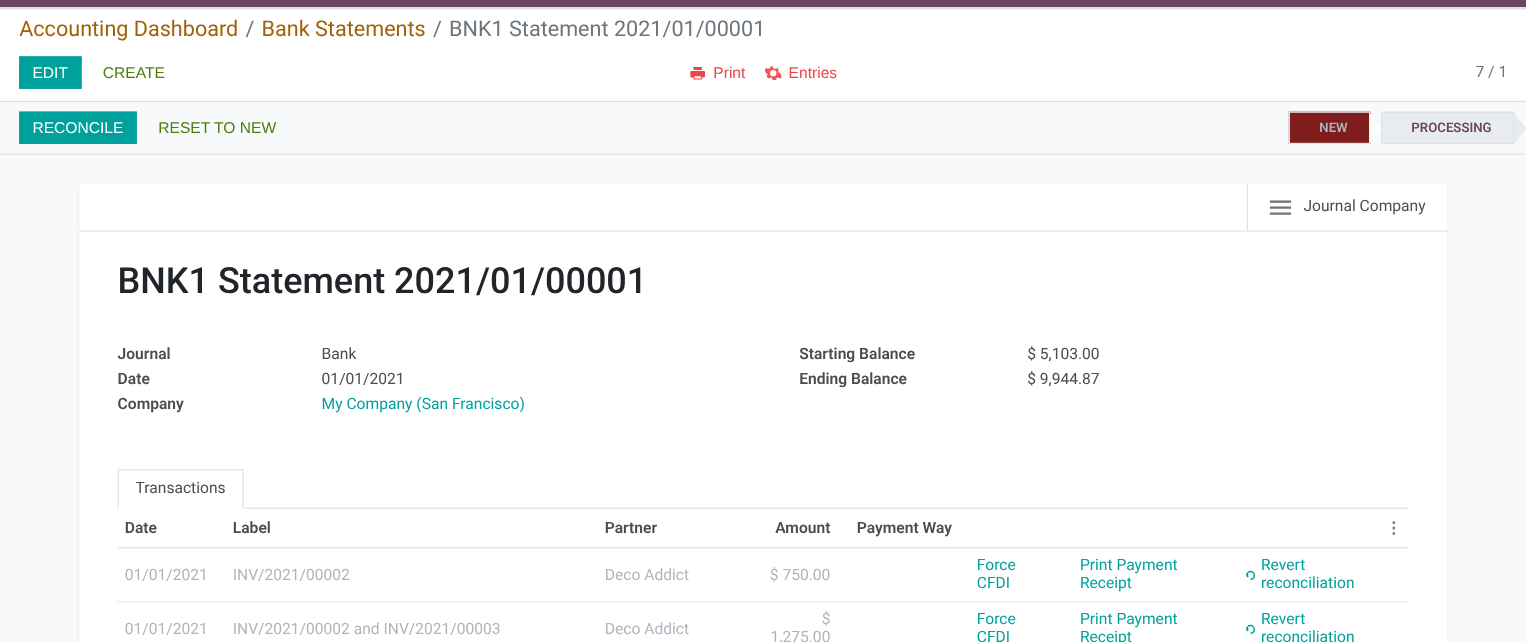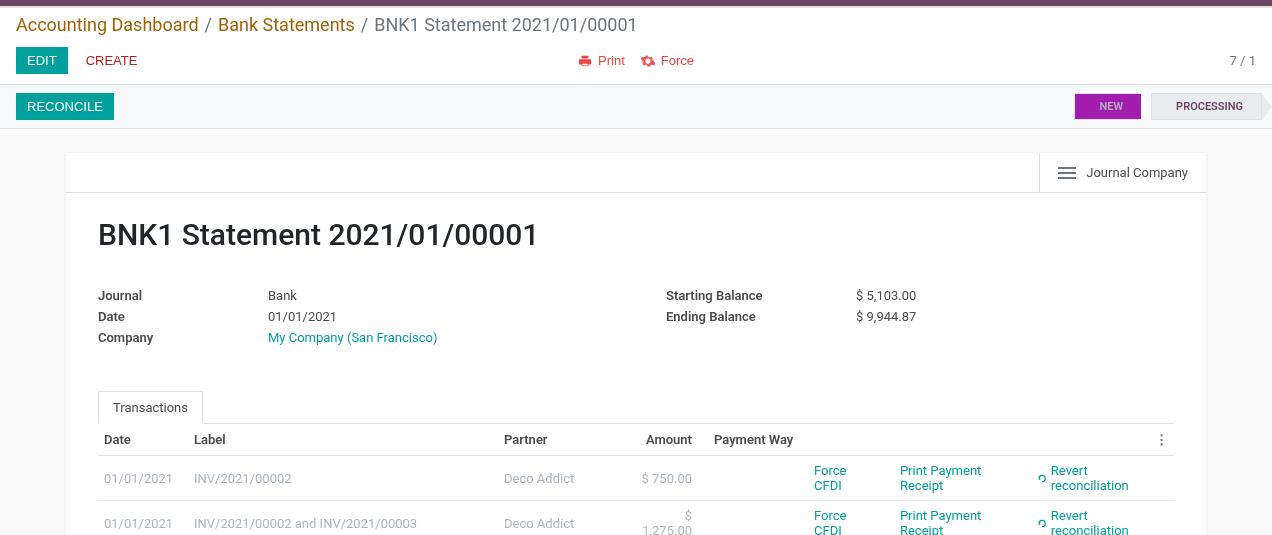--- a/index.html
+++ b/index.html
@@ -5,28 +5,28 @@
   * { box-sizing: border-box; margin: 0; padding: 0; }
   body { font-family: -apple-system, BlinkMacSystemFont, "Segoe UI", Roboto, "Helvetica Neue", Arial, sans-serif; background: #f9f9f9; color: #4c4c4c; font-size: 13px; width: 1272px; }
   .top-border { height: 6px; background: #6d4461; }
   .top-thin { height: 2px; background: #dee2e6; }
   .breadcrumb-bar { padding: 6px 16px 4px 16px; background: #fff; font-size: 18px; display: flex; align-items: center; }
   .breadcrumb-bar a { color: #a16207; text-decoration: none; }
   .breadcrumb-bar .sep { color: #6c757d; margin: 0 6px; }
   .breadcrumb-bar .current { color: #6c757d; }
   .controls-bar { display: flex; align-items: center; padding: 8px 16px 10px 16px; background: #fff; border-bottom: 1px solid #dee2e6; position: relative; }
   .btn-primary { background: #00a09d; color: #fff; border: 1px solid #00a09d; padding: 5px 10px; font-weight: 500; font-size: 13px; cursor: pointer; }
-  .btn-link { color: #b91c1c; background: none; border: none; padding: 5px 10px; font-weight: 500; font-size: 13px; cursor: pointer; margin-left: 8px; }
+  .btn-link { color: #4d7c0f; background: none; border: none; padding: 5px 10px; font-weight: 500; font-size: 13px; cursor: pointer; margin-left: 8px; }
   .center-buttons { position: absolute; left: 50%; transform: translateX(-50%); display: flex; gap: 16px; align-items: center; }
   .center-buttons button { background: none; border: none; color: #ef4444; cursor: pointer; font-size: 13px; display: flex; align-items: center; gap: 6px; }
   .pager { margin-left: auto; color: #6c757d; font-size: 13px; }
   .status-bar { display: flex; align-items: center; padding: 8px 0 8px 16px; background: #f8f9fa; border-bottom: 1px solid #dee2e6; }
   .status-pills { margin-left: auto; display: flex; align-items: stretch; }
   .pill { position: relative; padding: 6px 18px 6px 24px; font-size: 11px; font-weight: 600; text-transform: uppercase; }
-  .pill.new { background: #a21caf; color: #adb5bd; border: 1px solid #dee2e6; }
+  .pill.new { background: #7f1d1d; color: #adb5bd; border: 1px solid #dee2e6; }
   .pill.processing { background: #e9ecef; color: #6d4461; border: 1px solid #dee2e6; }
   .pill::after { content: ""; position: absolute; right: -8px; top: 0; bottom: 0; width: 16px; background: inherit; border-right: 1px solid #dee2e6; border-top: 1px solid #dee2e6; transform: skewX(25deg); transform-origin: top; z-index: 1; display:none;}
   .arrow-sep { width:0; height:0; border-top:13px solid transparent; border-bottom:13px solid transparent; border-left:10px solid #fff; align-self:center; margin-left:-1px; z-index:2; position:relative;}
   .arrow-sep2 { width:0; height:0; border-top:13px solid transparent; border-bottom:13px solid transparent; border-left:10px solid #e9ecef; align-self:center; position:relative;}
   .form-sheet-bg { padding: 24px 0 0 0; display: flex; justify-content: center; }
   .form-sheet { width: 1140px; background: #fff; box-shadow: 0 1px 3px rgba(0,0,0,0.1); position: relative; }
   .sheet-header-buttons { display: flex; justify-content: flex-end; border-bottom: 1px solid #dee2e6; }
   .journal-entries-btn { display: flex; align-items: center; gap: 10px; padding: 12px 18px; border-left: 1px solid #dee2e6; cursor: pointer; color: #4c4c4c; font-size: 13px; }
   .sheet-body { padding: 24px 32px 0 32px; }
   .page-title { font-size: 30px; color: #212529; font-weight: 500; margin-bottom: 36px; }
@@ -70,28 +70,29 @@
     <button>
       <svg class="icon" viewBox="0 0 16 16" fill="currentColor">
           <path d="M4 2h8v3H4V2zm-2 4h12a1 1 0 011 1v4a1 1 0 01-1 1h-2v2H4v-2H2a1 1 0 01-1-1V7a1 1 0 011-1zm3 5v2h6v-2H5z"></path>
         </svg>
       <span>Print</span>
     </button>
     <button>
       <svg class="icon" viewBox="0 0 16 16" fill="currentColor">
           <path d="M8 5a3 3 0 100 6 3 3 0 000-6zm7 3a7 7 0 01-.1 1.2l1.6 1.2-1.5 2.6-1.9-.7a6 6 0 01-2 .1l-.3 2H7.2l-.3-2a6 6 0 01-2-.1l-1.9.7-1.5-2.6 1.6-1.2A7 7 0 011 8a7 7 0 01.1-1.2L-.5 5.6 1 3l1.9.7a6 6 0 012-.1l.3-2h2.6l.3 2a6 6 0 012 .1L12 3l1.5 2.6-1.6 1.2A7 7 0 0115 8z" opacity="0.9"></path>
         </svg>
-      <span>Force</span>
+      <span>Entries</span>
     </button>
   </div>
   <div class="pager">7 / 1</div>
 </div>
 
 <div class="status-bar">
   <button class="btn-primary">RECONCILE</button>
+  <button class="btn-link">RESET TO NEW</button>
   <div class="status-pills">
     <div class="pill new">NEW</div>
     <div class="arrow-sep"></div>
     <div class="pill processing">PROCESSING</div>
     <div class="arrow-sep2"></div>
   </div>
 </div>
 
 <div class="form-sheet-bg">
   <div class="form-sheet">

